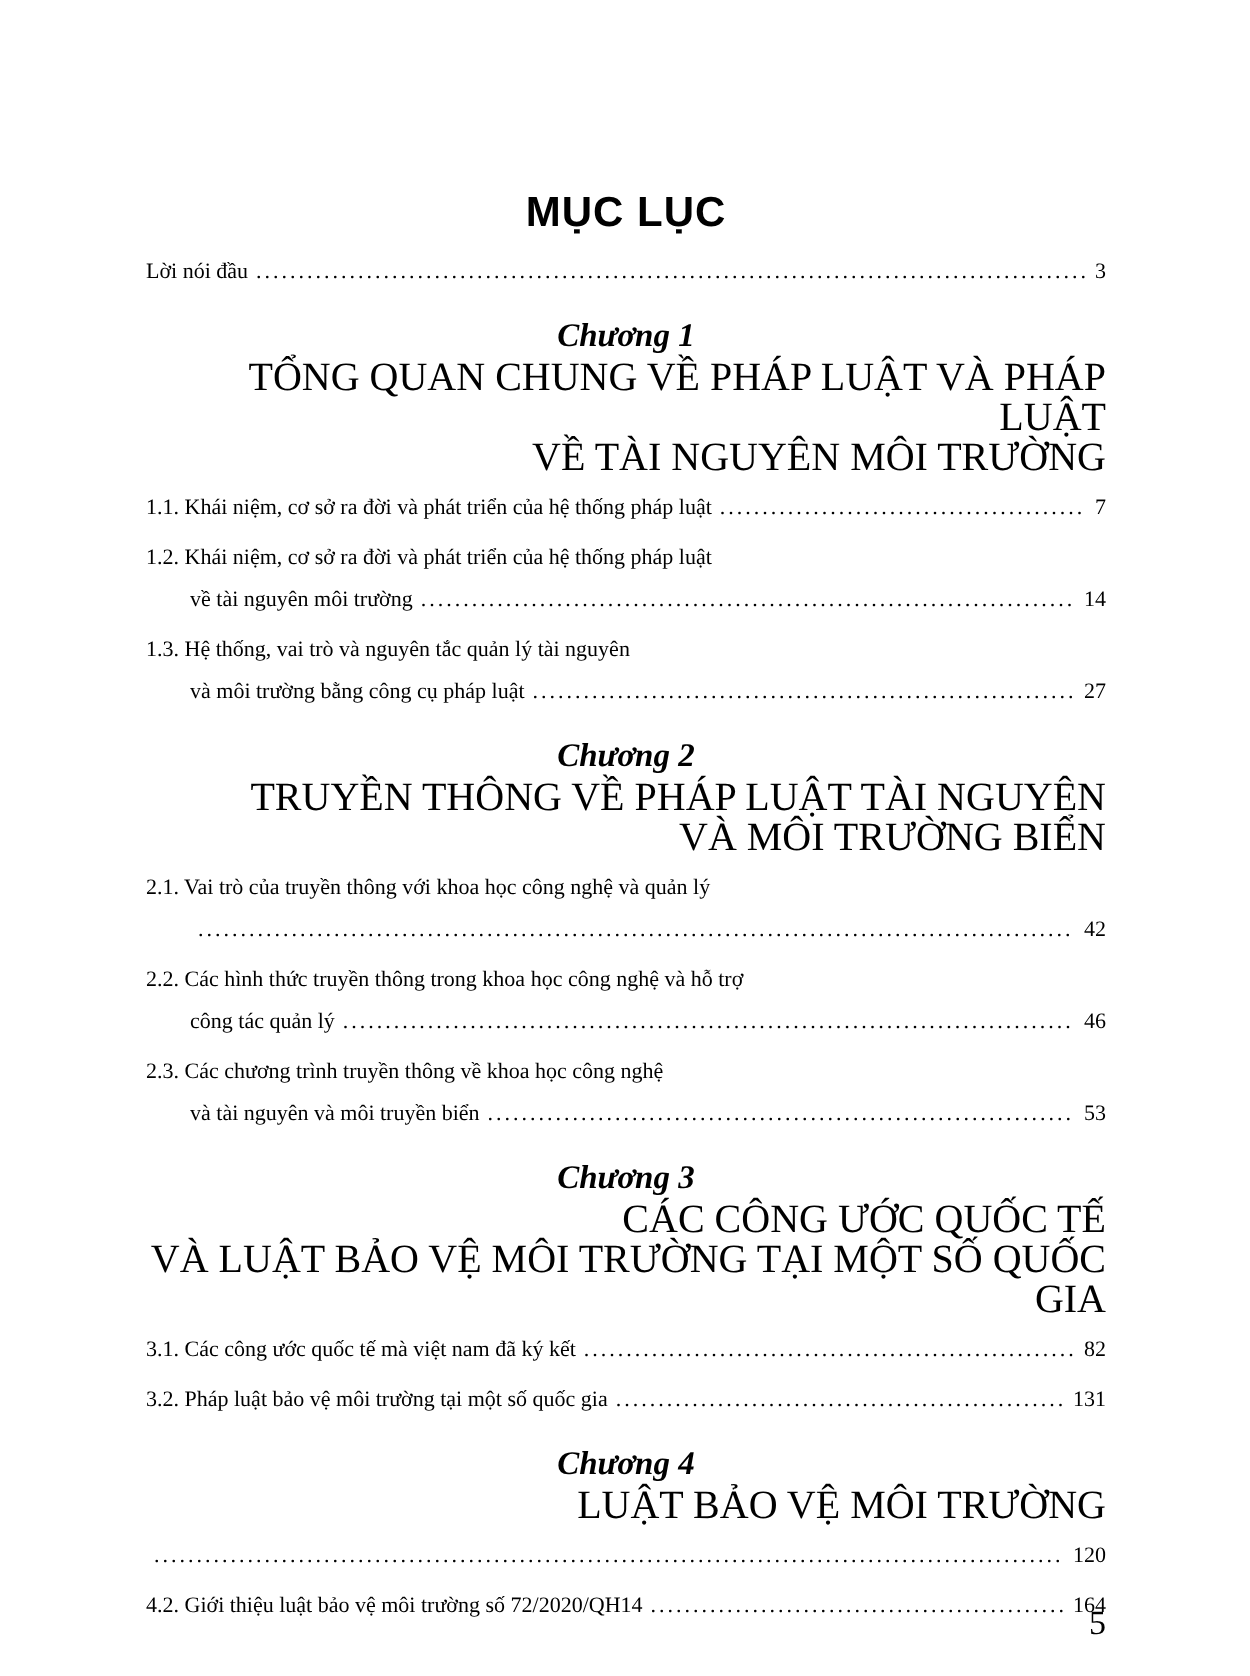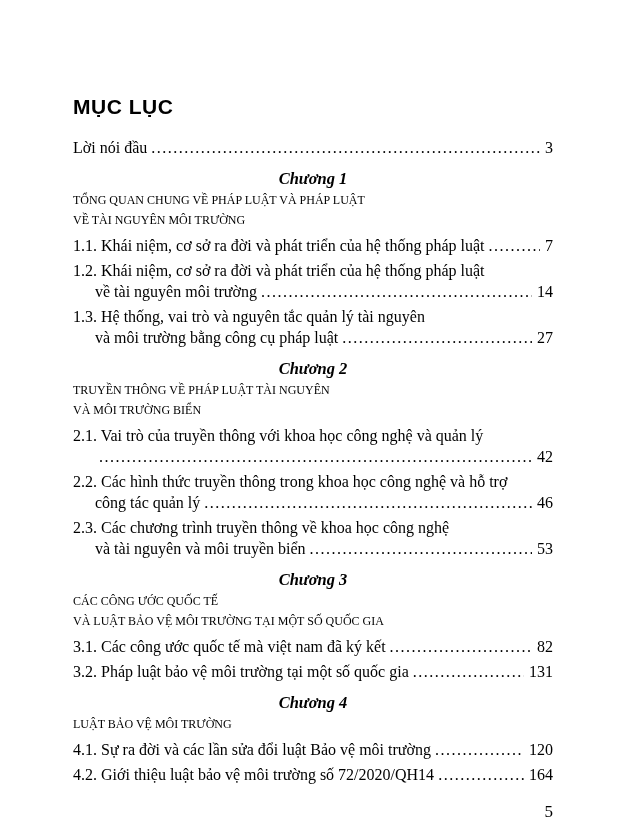--- a/index.html
+++ b/index.html
@@ -18,25 +18,26 @@
     left: 73px;
     top: 94px;
     width: 480px;
   }
   .doc-title {
     font-family: "Liberation Sans", sans-serif;
     font-weight: bold;
     font-size: 21px;
     line-height: 26px;
     letter-spacing: 0.5px;
-    margin-bottom: 17px;
+    text-align: center;
+    margin-bottom: 6px;
   }
   .entry {
     margin-top: 4px;
-    font-size: 16px;
+    font-size: 11px;
     line-height: 21px;
   }
   .line {
     display: flex;
     align-items: baseline;
   }
   .line .txt { white-space: nowrap; }
   .line.cont { padding-left: 22px; }
   .leader {
     flex: 1 1 auto;
@@ -52,23 +53,23 @@
   .pg { margin-left: 1px; }
   .chapter { margin-top: 10px; }
   .chapter-label {
     font-style: italic;
     font-size: 16.5px;
     line-height: 22px;
     text-align: center;
     font-weight: bold;
   }
   .chapter-title {
-    font-size: 12px;
+    font-size: 20px;
     line-height: 20px;
-    text-align: left;
+    text-align: right;
   }
   .entries { margin-top: 5px; text-align: center; }
   .page-number {
     position: absolute;
     right: 72px;
     bottom: 16px;
     font-size: 17px;
     line-height: 20px;
   }
 </style>
@@ -189,21 +190,20 @@
     </section>
 
     <section class="chapter">
       <div class="chapter-label">Chương 4</div>
       <div class="chapter-title">
         <div>LUẬT BẢO VỆ MÔI TRƯỜNG</div>
       </div>
       <div class="entries">
         <div class="entry">
           <div class="line">
-            <span class="txt">4.1. Sự ra đời và các lần sửa đổi luật Bảo vệ môi trường</span>
             <span class="leader"></span>
             <span class="pg">120</span>
           </div>
         </div>
         <div class="entry">
           <div class="line">
             <span class="txt">4.2. Giới thiệu luật bảo vệ môi trường số 72/2020/QH14</span>
             <span class="leader"></span>
             <span class="pg">164</span>
           </div>

